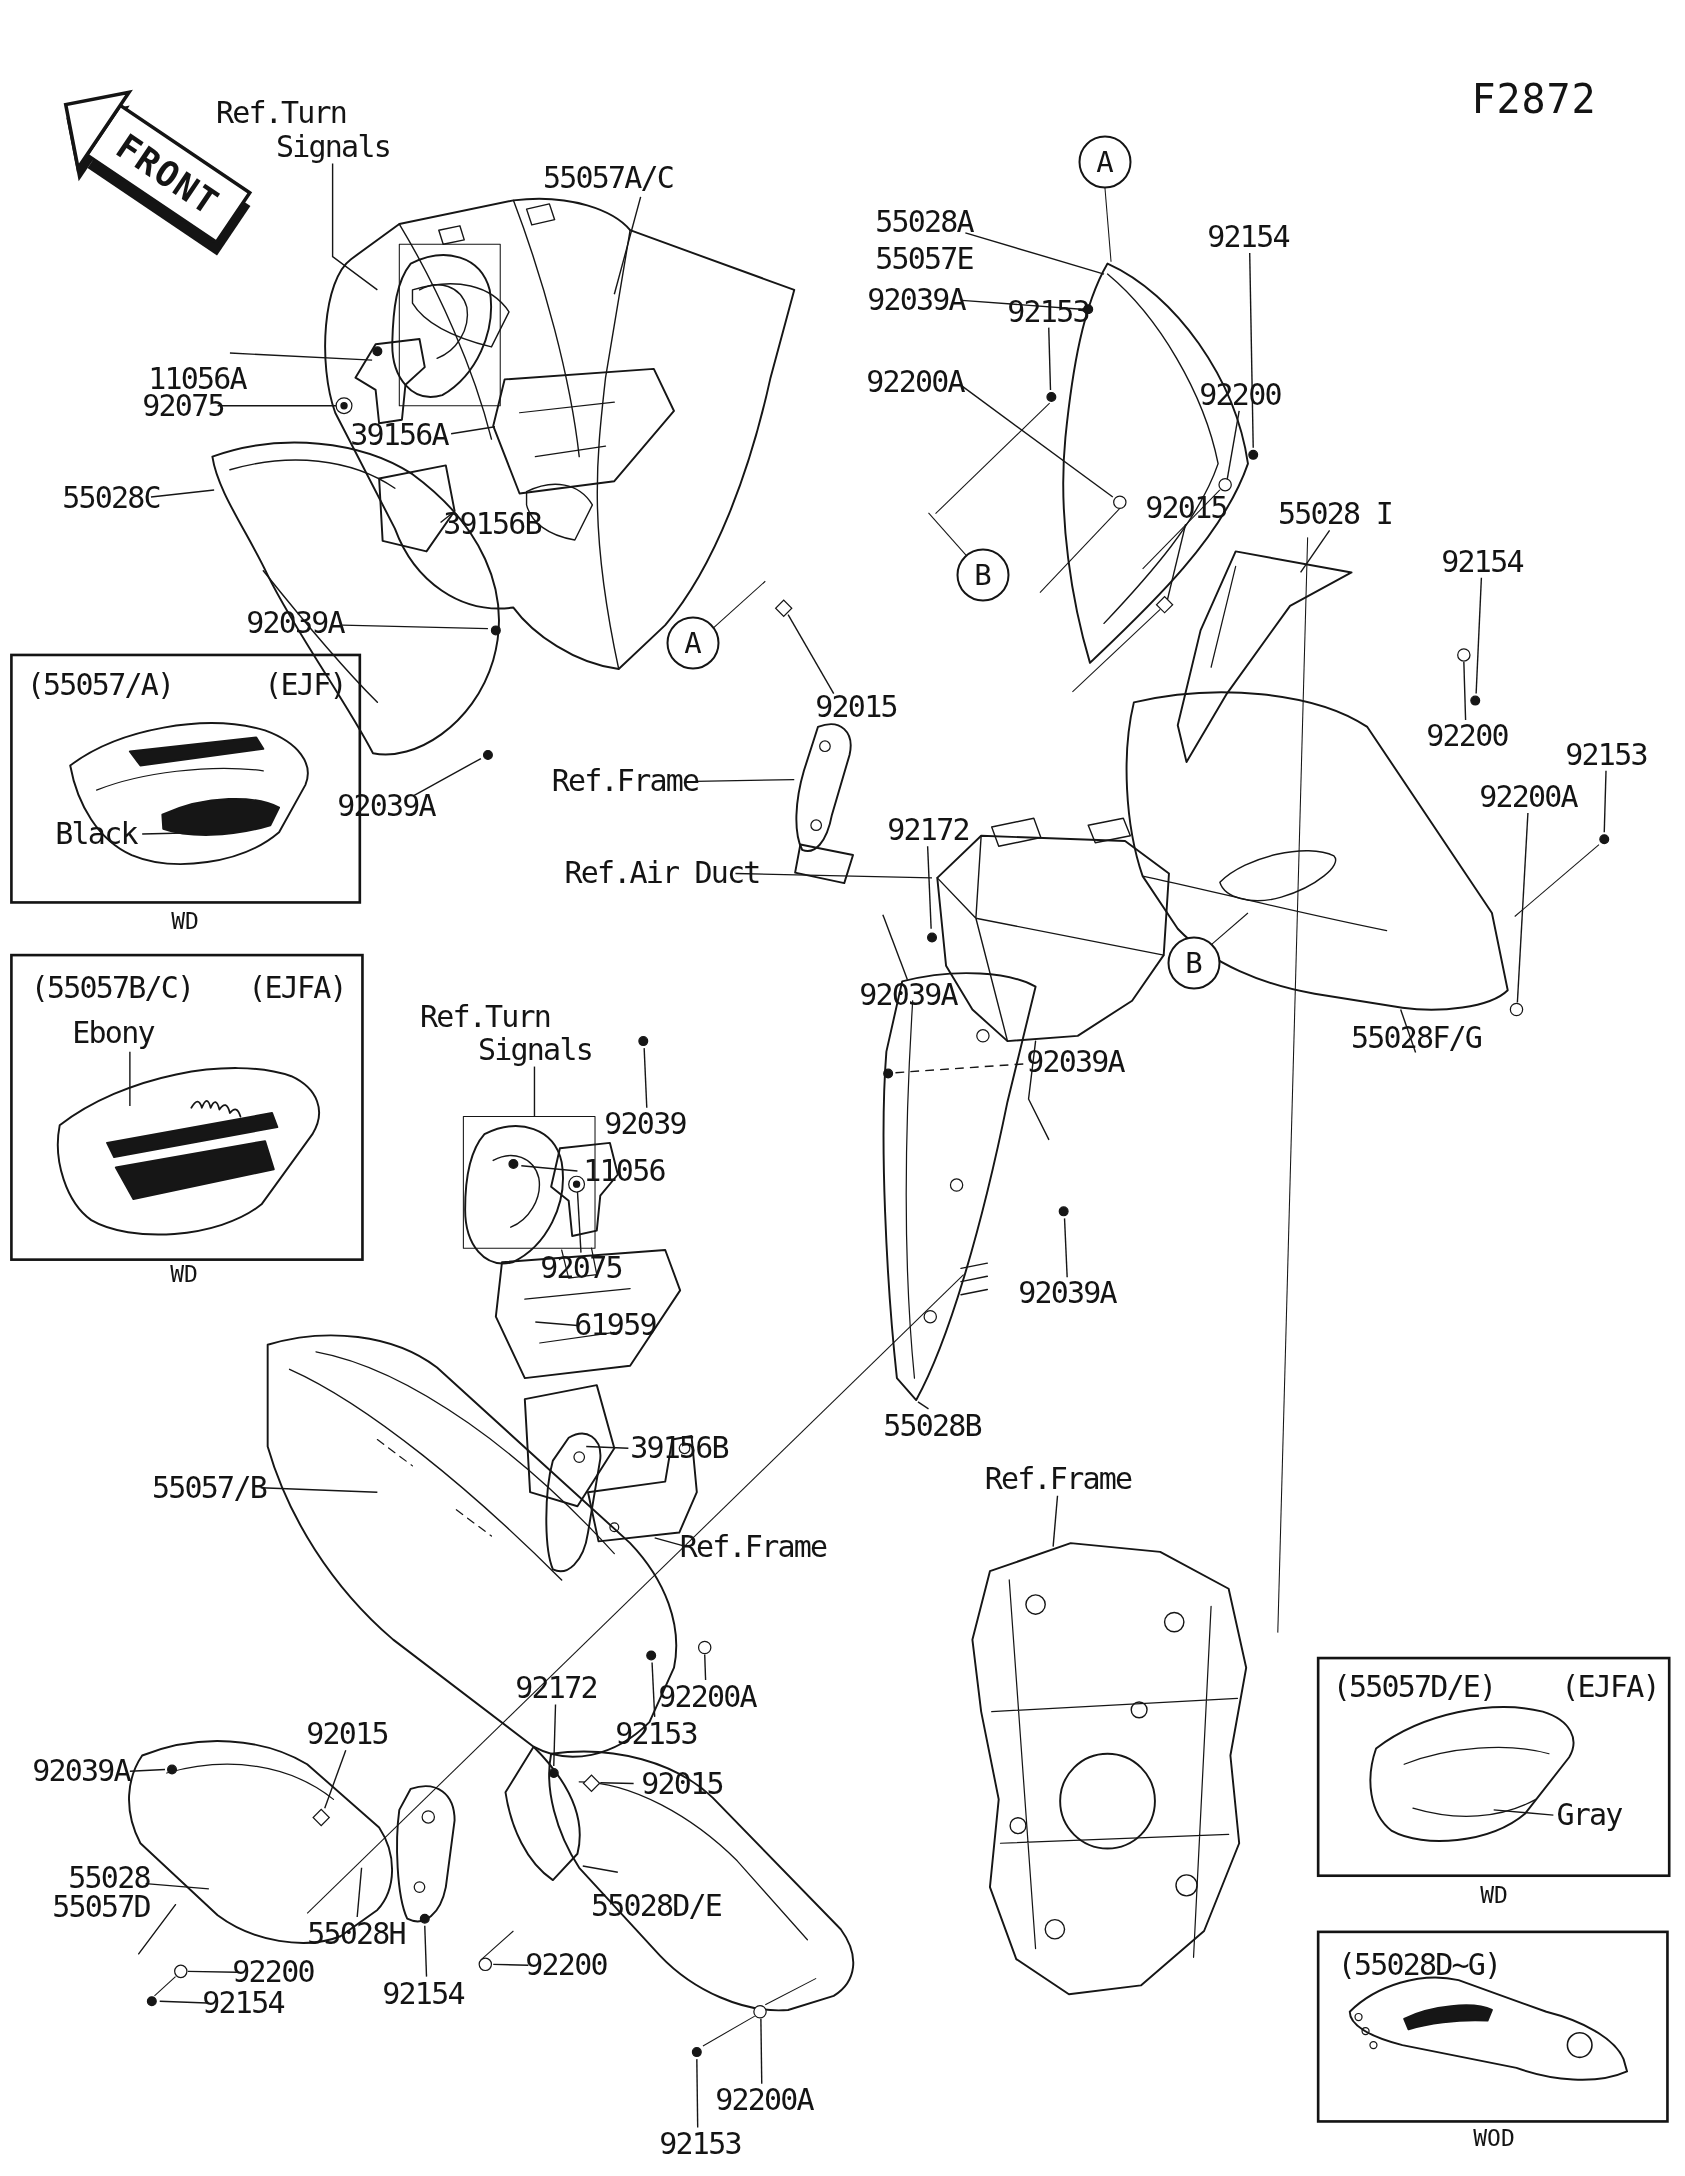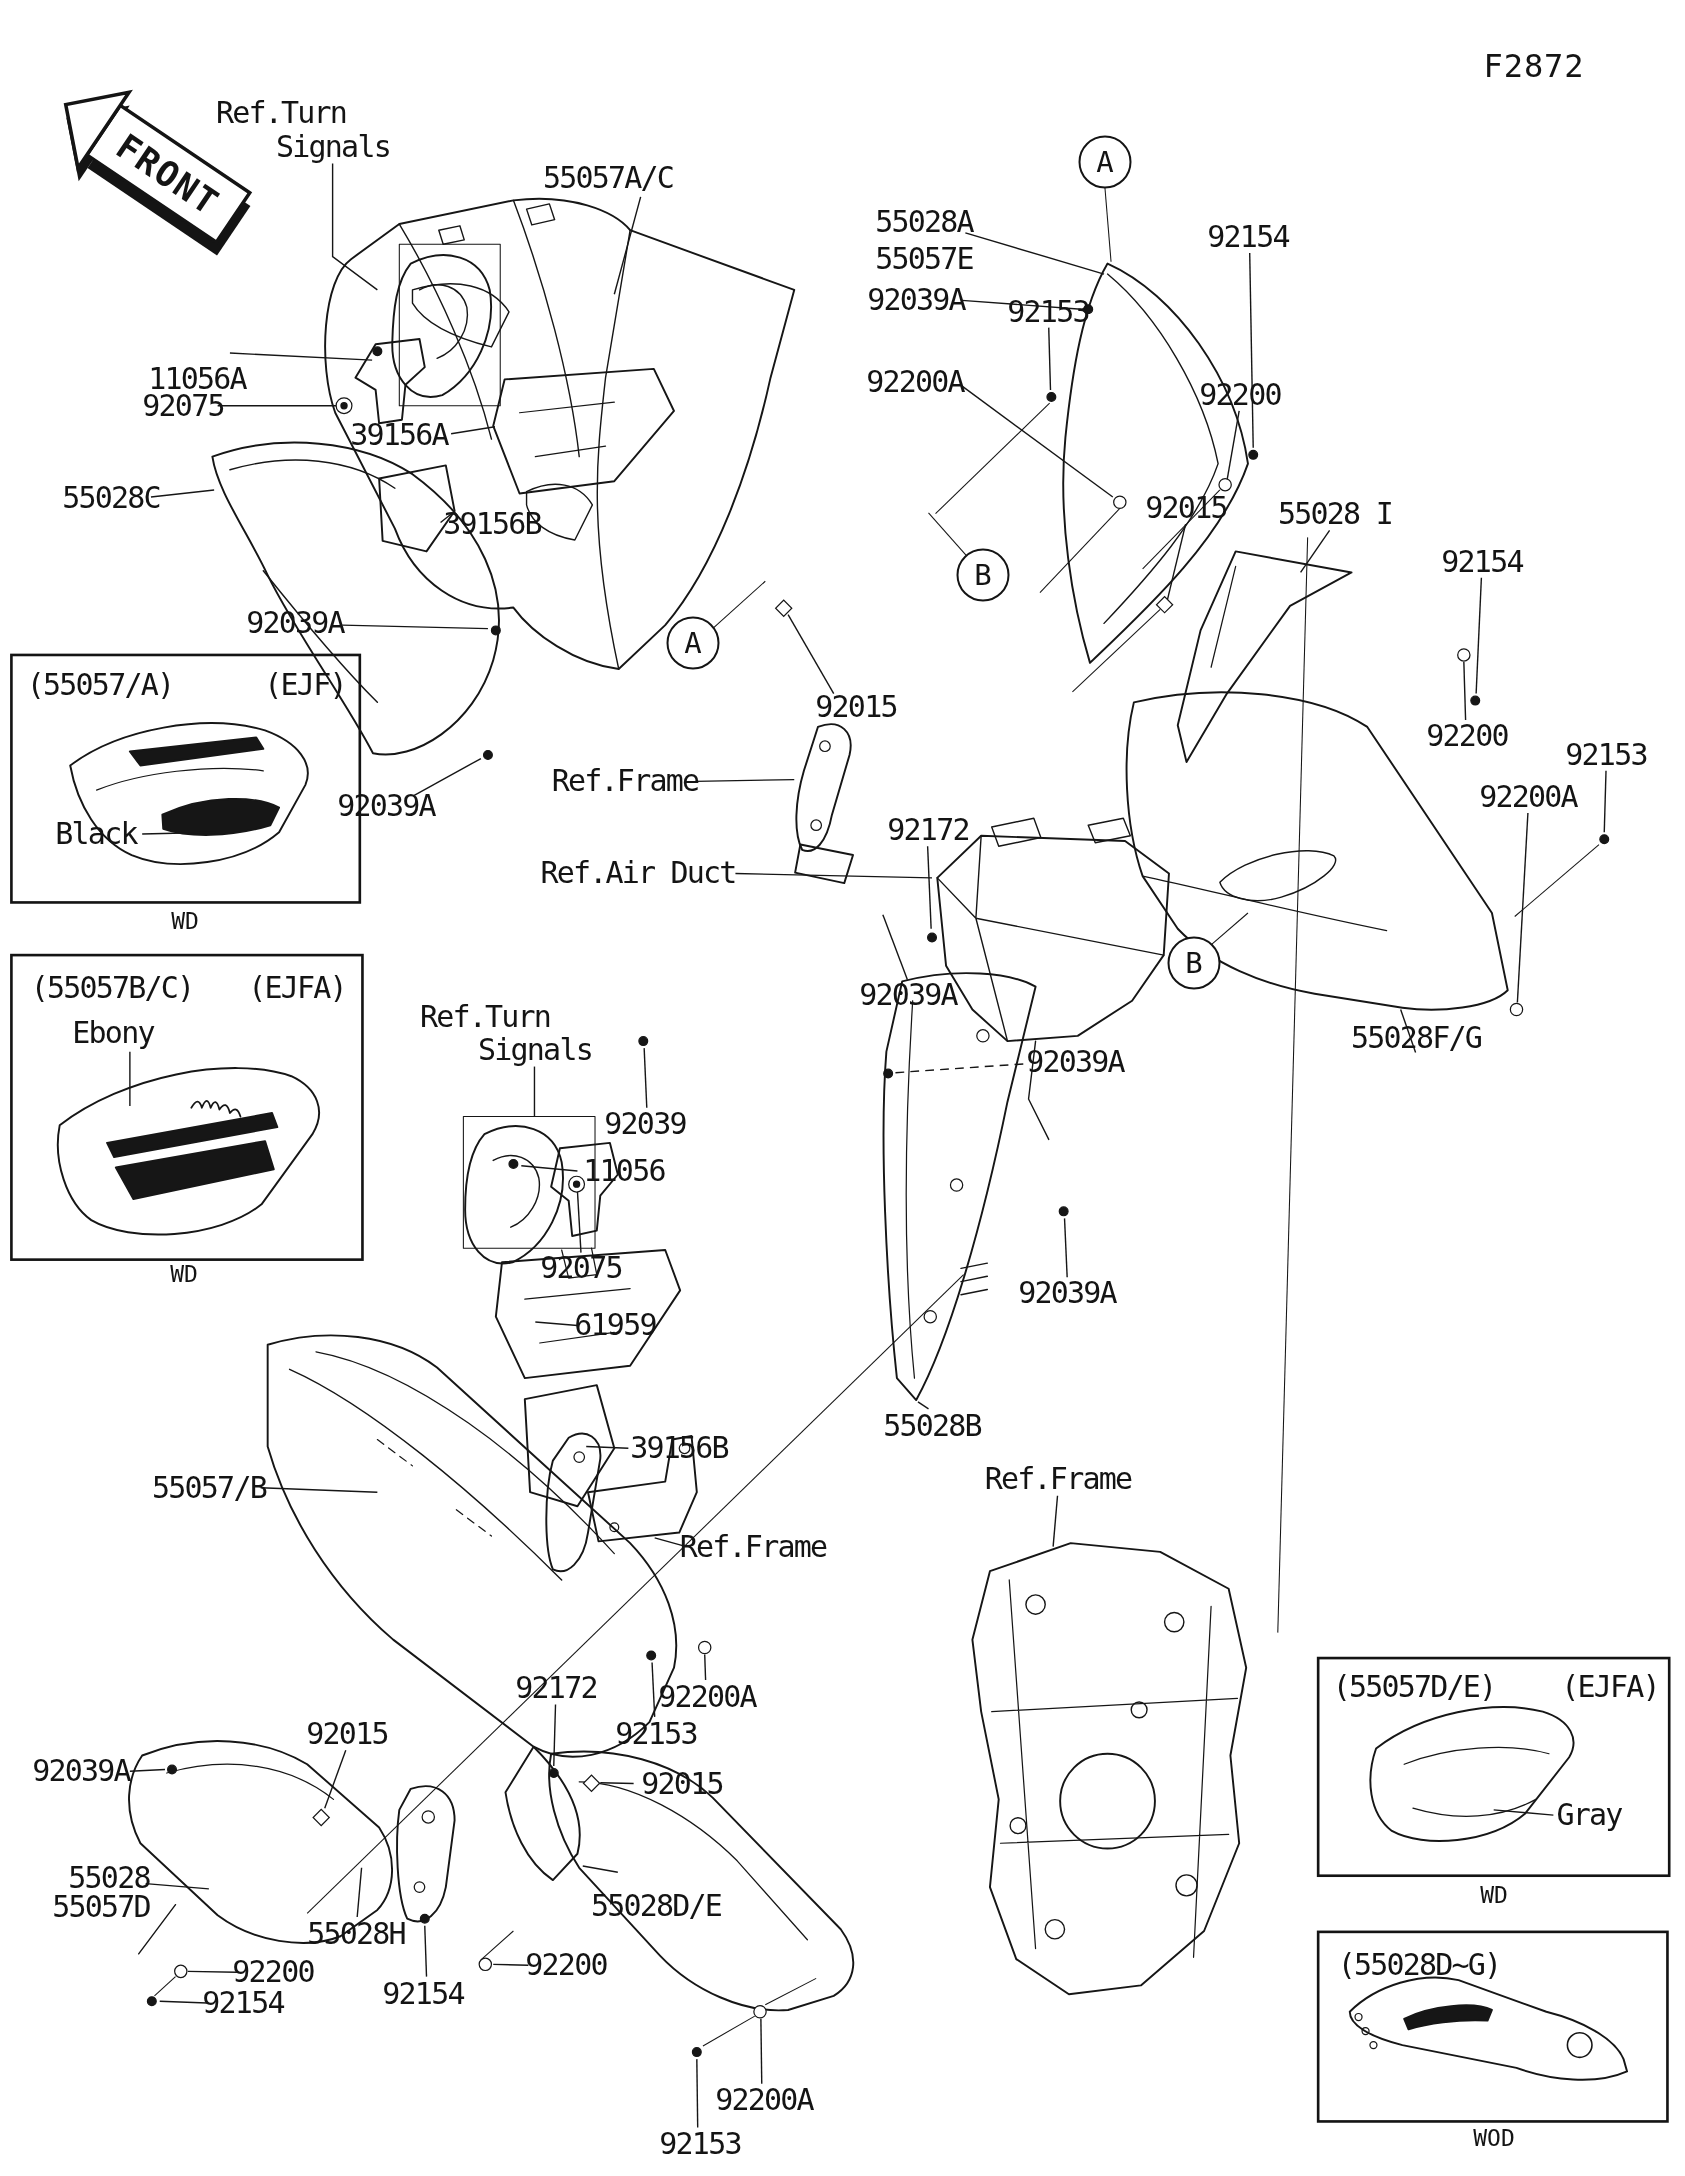--- a/index.html
+++ b/index.html
@@ -4,21 +4,21 @@
 <style>
   html,body{margin:0;padding:0;background:#ffffff;}
   .page{position:relative;width:1685px;height:2177px;background:#ffffff;overflow:hidden;
         font-family:"DejaVu Sans Mono","Liberation Mono",monospace;}
   .art{position:absolute;left:0;top:0;width:1685px;height:2177px;}
   #labels-layer{position:absolute;left:0;top:0;width:1685px;height:2177px;}
   .plabel{position:absolute;transform:translate(-50%,-50%);
           font:30px/1.04 "DejaVu Sans Mono","Liberation Mono",monospace;
           color:#141414;white-space:pre;letter-spacing:-1.8px;}
   .plabel.caption{font-size:23px;letter-spacing:0;}
-  .plabel.code{font-size:32px;letter-spacing:0.9px;}
+  .plabel.code{font-size:40px;letter-spacing:0.9px;margin-top:33px;}
   .plabel.circle{width:49px;height:49px;border:2.6px solid #141414;border-radius:50%;
           background:#fff;display:flex;align-items:center;justify-content:center;
           font-size:29px;letter-spacing:0;}
 </style>
 </head>
 <body>
 
 <div class="page">
 
   <svg class="art" viewBox="0 0 1920 2480">
@@ -340,21 +340,21 @@
       <div class="plabel" style="left: 197px; top: 353px; margin-top: 26px;">11056A</div>
       <div class="plabel" style="left: 183px; top: 406px;">92075</div>
       <div class="plabel" style="left: 399px; top: 435px;">39156A</div>
       <div class="plabel" style="left: 111px; top: 498px;">55028C</div>
       <div class="plabel" style="left: 492px; top: 524px;">39156B</div>
       <div class="plabel" style="left: 295px; top: 623px;">92039A</div>
       <div class="plabel" style="left: 386px; top: 806px;">92039A</div>
       <div class="plabel" style="left: 856px; top: 707px;">92015</div>
       <div class="plabel" style="left: 625px; top: 781px;">Ref.Frame</div>
       <div class="plabel" style="left: 928px; top: 830px;">92172</div>
-      <div class="plabel" style="left: 638px; top: 873px; text-align: center;">Ref.Air Duct</div>
+      <div class="plabel" style="left: 662px; top: 873px; text-align: center;">Ref.Air Duct</div>
       <div class="plabel" style="left: 908px; top: 995px;">92039A</div>
       <div class="plabel" style="left: 1482px; top: 562px;">92154</div>
       <div class="plabel" style="left: 1467px; top: 736px;">92200</div>
       <div class="plabel" style="left: 1606px; top: 755px;">92153</div>
       <div class="plabel" style="left: 1528px; top: 797px;">92200A</div>
       <div class="plabel" style="left: 1075px; top: 1062px;">92039A</div>
       <div class="plabel" style="left: 1416px; top: 1038px;">55028F/G</div>
       <div class="plabel" style="left: 485px; top: 1017px;">Ref.Turn</div>
       <div class="plabel" style="left: 535px; top: 1050px;">Signals</div>
       <div class="plabel" style="left: 645px; top: 1124px;">92039</div>

